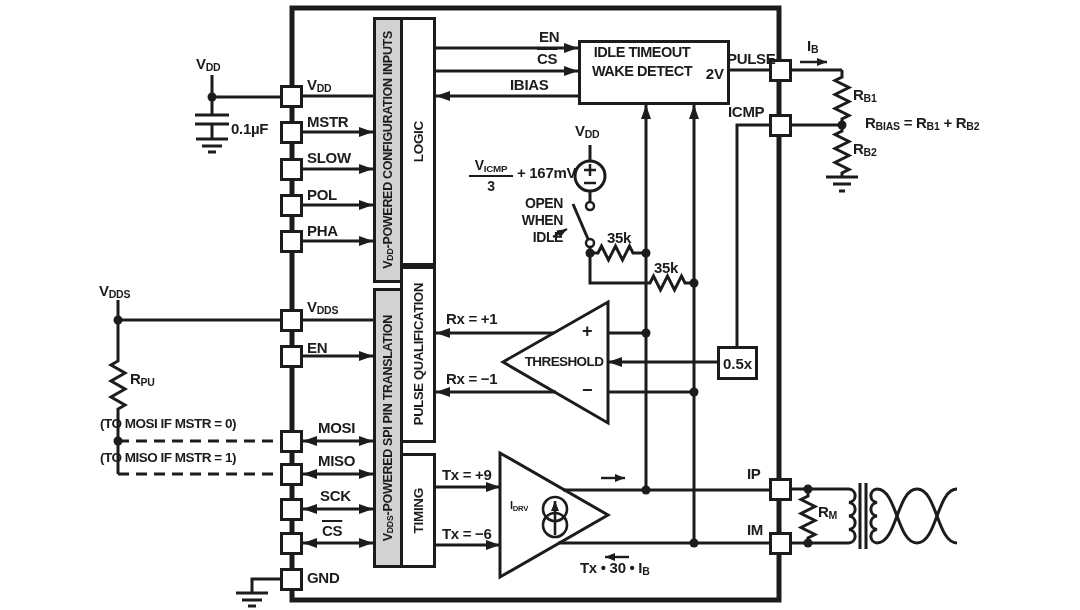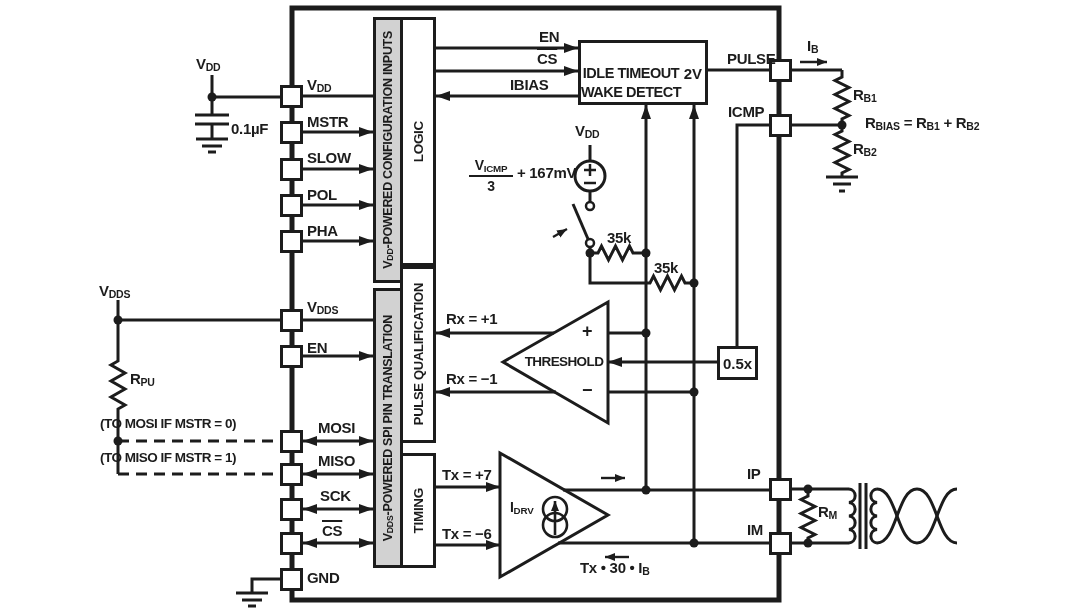--- a/index.html
+++ b/index.html
@@ -14,23 +14,23 @@
   .ovl{text-decoration-line:overline;text-decoration-thickness:2px}
   .bar{position:absolute;background:#d2d2d2;border:3px solid #1c1c1c;box-sizing:border-box;
        display:flex;align-items:center;justify-content:center}
   .wbox{position:absolute;background:#fff;border:3px solid #1c1c1c;box-sizing:border-box;
        display:flex;align-items:center;justify-content:center}
   .vtext{writing-mode:vertical-rl;transform:rotate(180deg);font-weight:bold;
        letter-spacing:-0.3px;white-space:nowrap;font-size:12.5px}
   .vt14{font-size:13.5px}
   .pin{position:absolute;width:23px;height:23px;background:#fff;border:3px solid #1c1c1c;
        box-sizing:border-box}
-  .idle{position:absolute;left:578px;top:40px;width:130px;height:65px;background:#fff;
+  .idle{position:absolute;left:578px;top:40px;width:152px;height:65px;background:#fff;
        border:3px solid #1c1c1c;box-sizing:border-box;display:flex;flex-direction:column;
-       align-items:center;justify-content:flex-end;padding-right:24px}
+       align-items:center;justify-content:flex-start;padding-right:24px}
   .idle .ln{font-weight:bold;font-size:14.5px;line-height:19px;letter-spacing:-0.5px;white-space:nowrap}
   .twov{position:absolute;right:3px;top:22px;font-weight:bold;font-size:15px}
   .halfx{position:absolute;left:717px;top:346px;width:41px;height:34px;background:#fff;
        border:3px solid #1c1c1c;box-sizing:border-box;display:flex;align-items:center;
        justify-content:center;font-weight:bold;font-size:15px}
   .frac{position:absolute;left:467px;top:157px;width:48px;text-align:center;font-weight:bold;
        font-size:14px;letter-spacing:-0.3px}
   .frac .fbar{border-top:2.5px solid #1c1c1c;margin:1px 2px}
   .owi{position:absolute;left:497px;top:195px;width:66px;text-align:right;font-weight:bold;
        font-size:14px;line-height:17px;letter-spacing:-0.4px}
@@ -250,31 +250,36 @@
 <div class="lb" style="left:853px;top:141px"><span>R</span><span class="sub">B2</span></div>
 <div class="lb" style="left:865px;top:115px"><span>R</span><span class="sub">BIAS</span><span> = R</span><span class="sub">B1</span><span> + R</span><span class="sub">B2</span></div>
 
 <div class="lb" style="left:575px;top:123px"><span>V</span><span class="sub">DD</span></div>
 <div class="frac">
   <div><span>V</span><span class="sub">ICMP</span></div>
   <div class="fbar"></div>
   <div>3</div>
 </div>
 <div class="lb" style="left:517px;top:165px">+ 167mV</div>
+<div class="owi">
+  <span style="display:block">OPEN</span>
+  <span style="display:block">WHEN</span>
+  <span style="display:block">IDLE</span>
+</div>
 <div class="lb" style="left:607px;top:230px">35k</div>
 <div class="lb" style="left:654px;top:260px">35k</div>
 
 <div class="thr">THRESHOLD</div>
 <div class="lb big" style="left:582px;top:322px">+</div>
 <div class="lb big" style="left:582px;top:381px">−</div>
 <div class="lb" style="left:446px;top:311px">Rx = +1</div>
 <div class="lb" style="left:446px;top:371px">Rx = −1</div>
 
-<div class="lb" style="left:442px;top:467px">Tx = +7</div>
+<div class="lb" style="left:442px;top:467px">Tx = +9</div>
 <div class="lb" style="left:442px;top:526px">Tx = −6</div>
-<div class="lb" style="left:510px;top:500px;font-size:14px"><span>I</span><span class="sub">DRV</span></div>
+<div class="lb" style="left:510px;top:500px;font-size:11px"><span>I</span><span class="sub">DRV</span></div>
 <div class="lb" style="left:580px;top:560px"><span>Tx • 30 • I</span><span class="sub">B</span></div>
 
 <div class="lb" style="left:747px;top:466px">IP</div>
 <div class="lb" style="left:747px;top:522px">IM</div>
 <div class="lb" style="left:818px;top:504px"><span>R</span><span class="sub">M</span></div>
 
 </div>
 
 </body></html>

